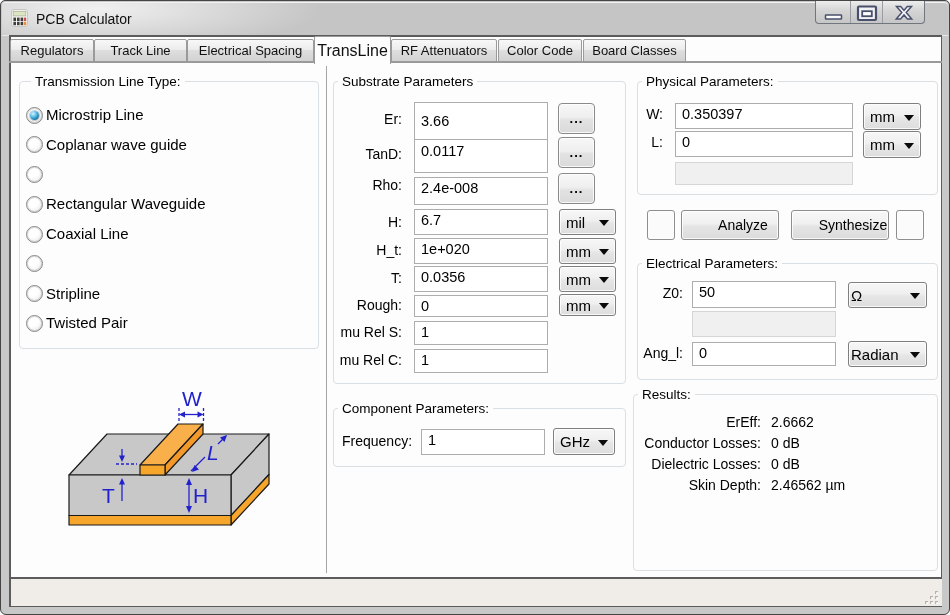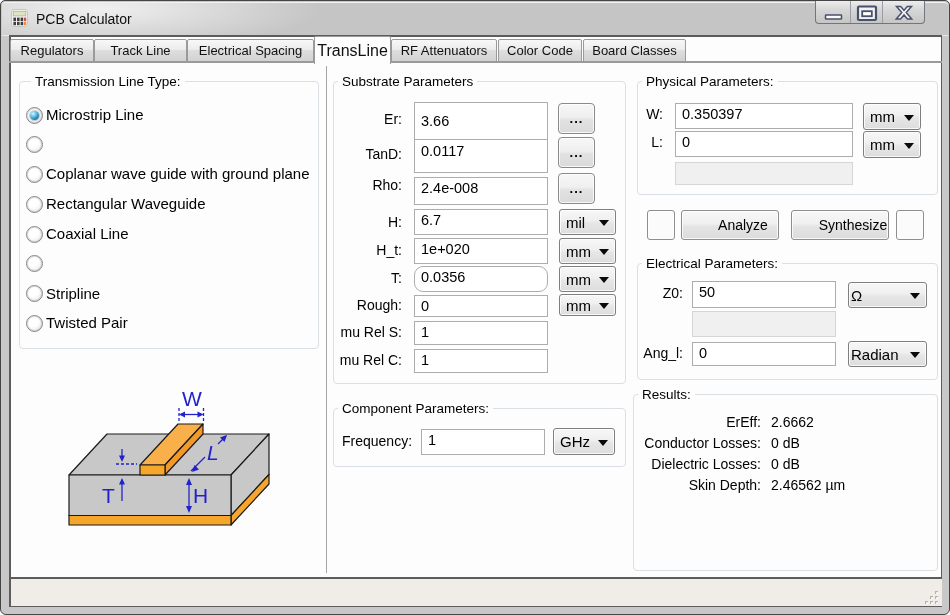--- a/index.html
+++ b/index.html
@@ -132,22 +132,22 @@
   <div class="tab" style="left:582px; width:103px;">Board Classes</div>
   <div id="tabline"></div>
   <div id="tabactive">TransLine</div>
   <div id="vsep"></div>
 
   <div class="grp" style="left:18px; top:80px; width:300px; height:268px;"></div>
   <div class="glb" style="left:30px; top:73px;">Transmission Line Type:</div>
   <div class="radio sel" style="left:25px; top:106px;"></div>
     <div class="rlb" style="left:45px; top:105px;">Microstrip Line</div>
   <div class="radio" style="left:25px; top:135px;"></div>
+    <div class="rlb" style="left:45px; top:135px;">Coplanar wave guide</div>
   <div class="radio" style="left:25px; top:165px;"></div>
-    <div class="rlb" style="left:45px; top:164px;">Coplanar wave guide with ground plane</div>
   <div class="radio" style="left:25px; top:195px;"></div>
     <div class="rlb" style="left:45px; top:194px;">Rectangular Waveguide</div>
   <div class="radio" style="left:25px; top:225px;"></div>
     <div class="rlb" style="left:45px; top:224px;">Coaxial Line</div>
   <div class="radio" style="left:25px; top:254px;"></div>
   <div class="radio" style="left:25px; top:284px;"></div>
     <div class="rlb" style="left:45px; top:284px;">Stripline</div>
   <div class="radio" style="left:25px; top:314px;"></div>
     <div class="rlb" style="left:45px; top:313px;">Twisted Pair</div>
   <svg id="microstrip" style="position:absolute; left:67px; top:358px;" width="204" height="206" viewBox="0 0 204 206">
@@ -201,21 +201,21 @@
   <div class="lbl" style="left:331px; top:176px; width:70px;">Rho:</div>
   <div class="fld" style="left:413px; top:176px; width:134px; height:28px;">2.4e-008</div>
   <div class="btn3" style="left:557px; top:172px; width:37px; height:31px; padding-bottom:7px;">...</div>
   <div class="lbl" style="left:331px; top:213px; width:70px;">H:</div>
   <div class="fld" style="left:413px; top:208px; width:134px; height:26px;">6.7</div>
   <div class="dd" style="left:558px; top:208px; width:57px; height:26px;">mil</div>
   <div class="lbl" style="left:331px; top:241px; width:70px;">H_t:</div>
   <div class="fld" style="left:413px; top:237px; width:134px; height:26px;">1e+020</div>
   <div class="dd" style="left:558px; top:237px; width:57px; height:26px;">mm</div>
   <div class="lbl" style="left:331px; top:269px; width:70px;">T:</div>
-  <div class="fld" style="left:413px; top:265px; width:134px; height:26px;border-radius:9px;">0.0356</div>
+  <div class="fld" style="left:413px; top:265px; width:134px; height:26px;">0.0356</div>
   <div class="dd" style="left:558px; top:265px; width:57px; height:26px;">mm</div>
   <div class="lbl" style="left:331px; top:296px; width:70px;">Rough:</div>
   <div class="fld" style="left:413px; top:294px; width:134px; height:22px;">0</div>
   <div class="dd" style="left:558px; top:293px; width:57px; height:22px;">mm</div>
   <div class="lbl" style="left:331px; top:323px; width:70px;">mu Rel S:</div>
   <div class="fld" style="left:413px; top:320px; width:134px; height:24px;">1</div>
   <div class="lbl" style="left:331px; top:351px; width:70px;">mu Rel C:</div>
   <div class="fld" style="left:413px; top:348px; width:134px; height:24px;">1</div>
 
   <div class="grp" style="left:332px; top:407px; width:293px; height:59px;"></div>

